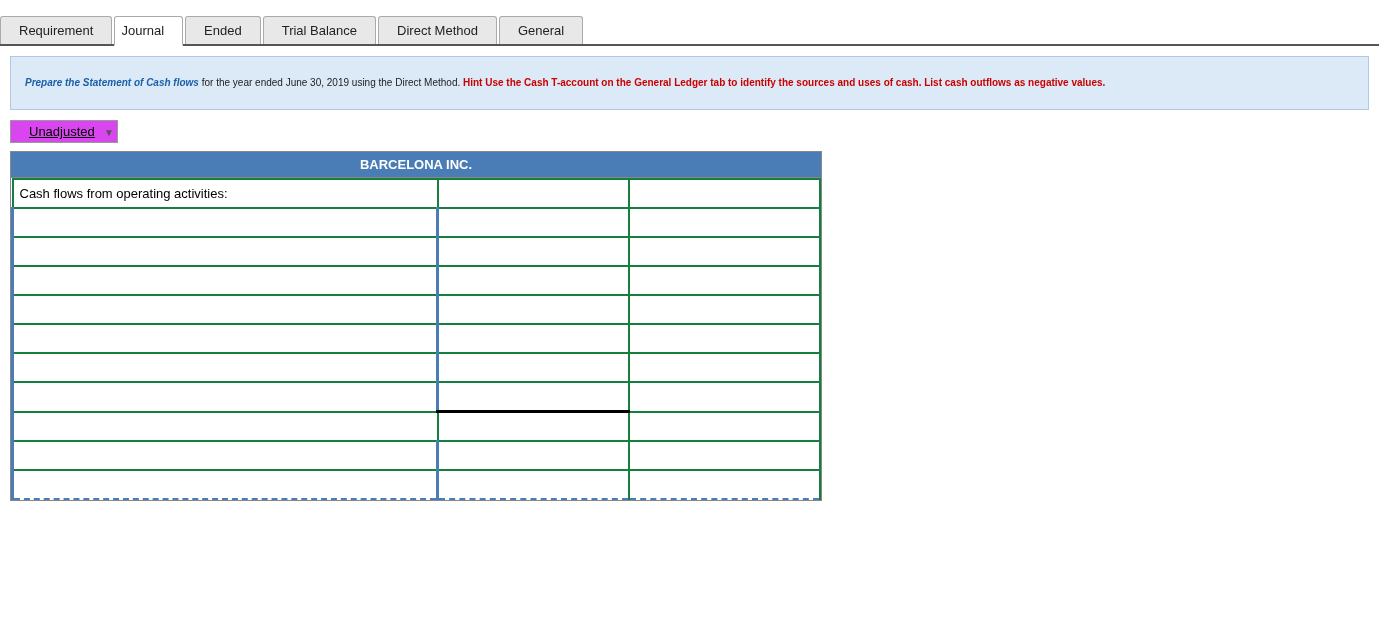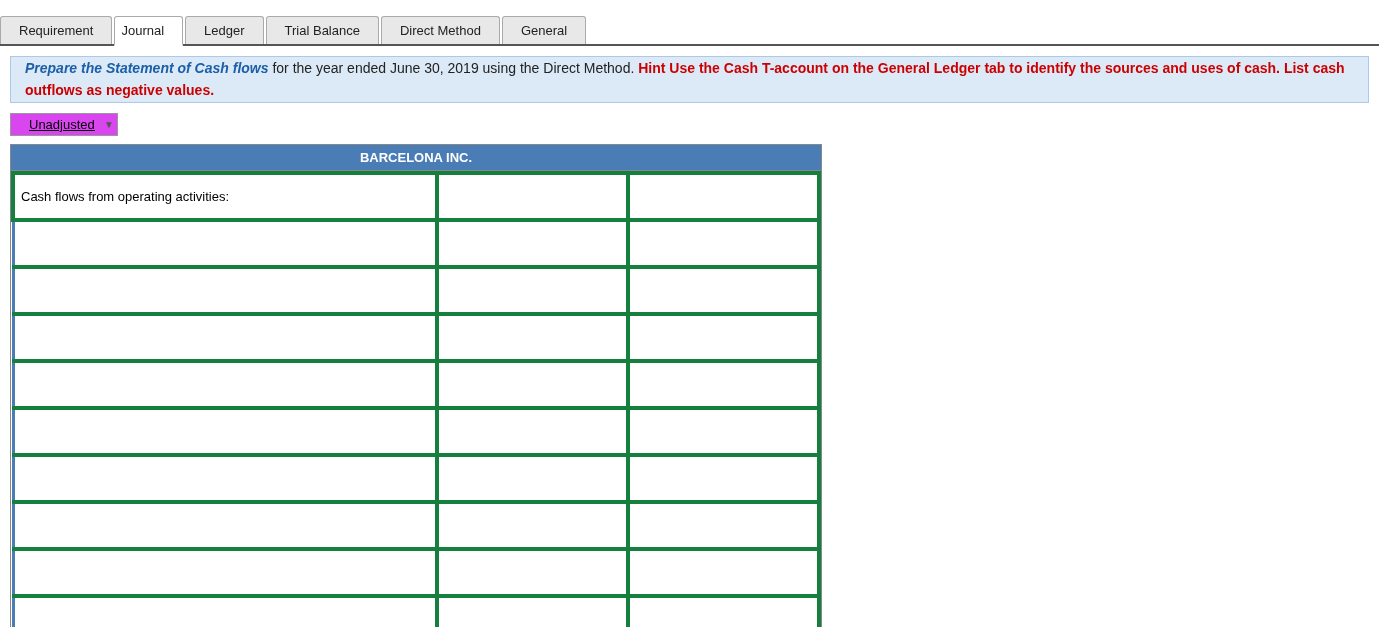--- a/index.html
+++ b/index.html
@@ -37,24 +37,24 @@
       margin-bottom: -2px;
       font-weight: normal;
       z-index: 1;
       padding-left: 6px;
     }
 
     
     .instruction-box {
       background: #dce9f7;
       border: 1px solid #b0c8e8;
-      padding: 0 14px;
+      padding: 18px 14px;
       margin: 10px 10px 10px 10px;
       line-height: 1.6;
-      font-size: 14px;
+      font-size: 10px;
       color: #222;
     }
     .instruction-box .italic-blue {
       font-style: italic;
       color: #1a5fa8;
       font-weight: bold;
     }
     .instruction-box .red-bold {
       color: #cc0000;
       font-weight: bold;
@@ -107,23 +107,23 @@
       font-weight: bold;
       padding: 5px 8px;
       border-bottom: 1px solid #888;
     }
 
     .data-table {
       width: 100%;
       border-collapse: collapse;
     }
     .data-table td {
-      border: 4px solid #15803d;
+      border: 2px solid #15803d;
       height: 24px;
-      padding: 14px 6px;
+      padding: 6px 6px;
       font-size: 13px;
     }
     .data-table .label-col {
       width: 400px;
     }
     .data-table .amount-col {
       width: 180px;
     }
     .data-table .total-col {
       width: 180px;
@@ -161,21 +161,21 @@
 <body>
 
 <div class="tab-bar">
   <div class="tab">
     <span>Requirement</span>
   </div>
   <div class="tab active">
     <span>Journal</span>
   </div>
   <div class="tab">
-    <span>Ledger</span>
+    <span>Ended</span>
   </div>
   <div class="tab">
     <span>Trial Balance</span>
   </div>
   <div class="tab">
     <span>Direct Method</span>
   </div>
   <div class="tab">
     <span>General</span>
   </div>

